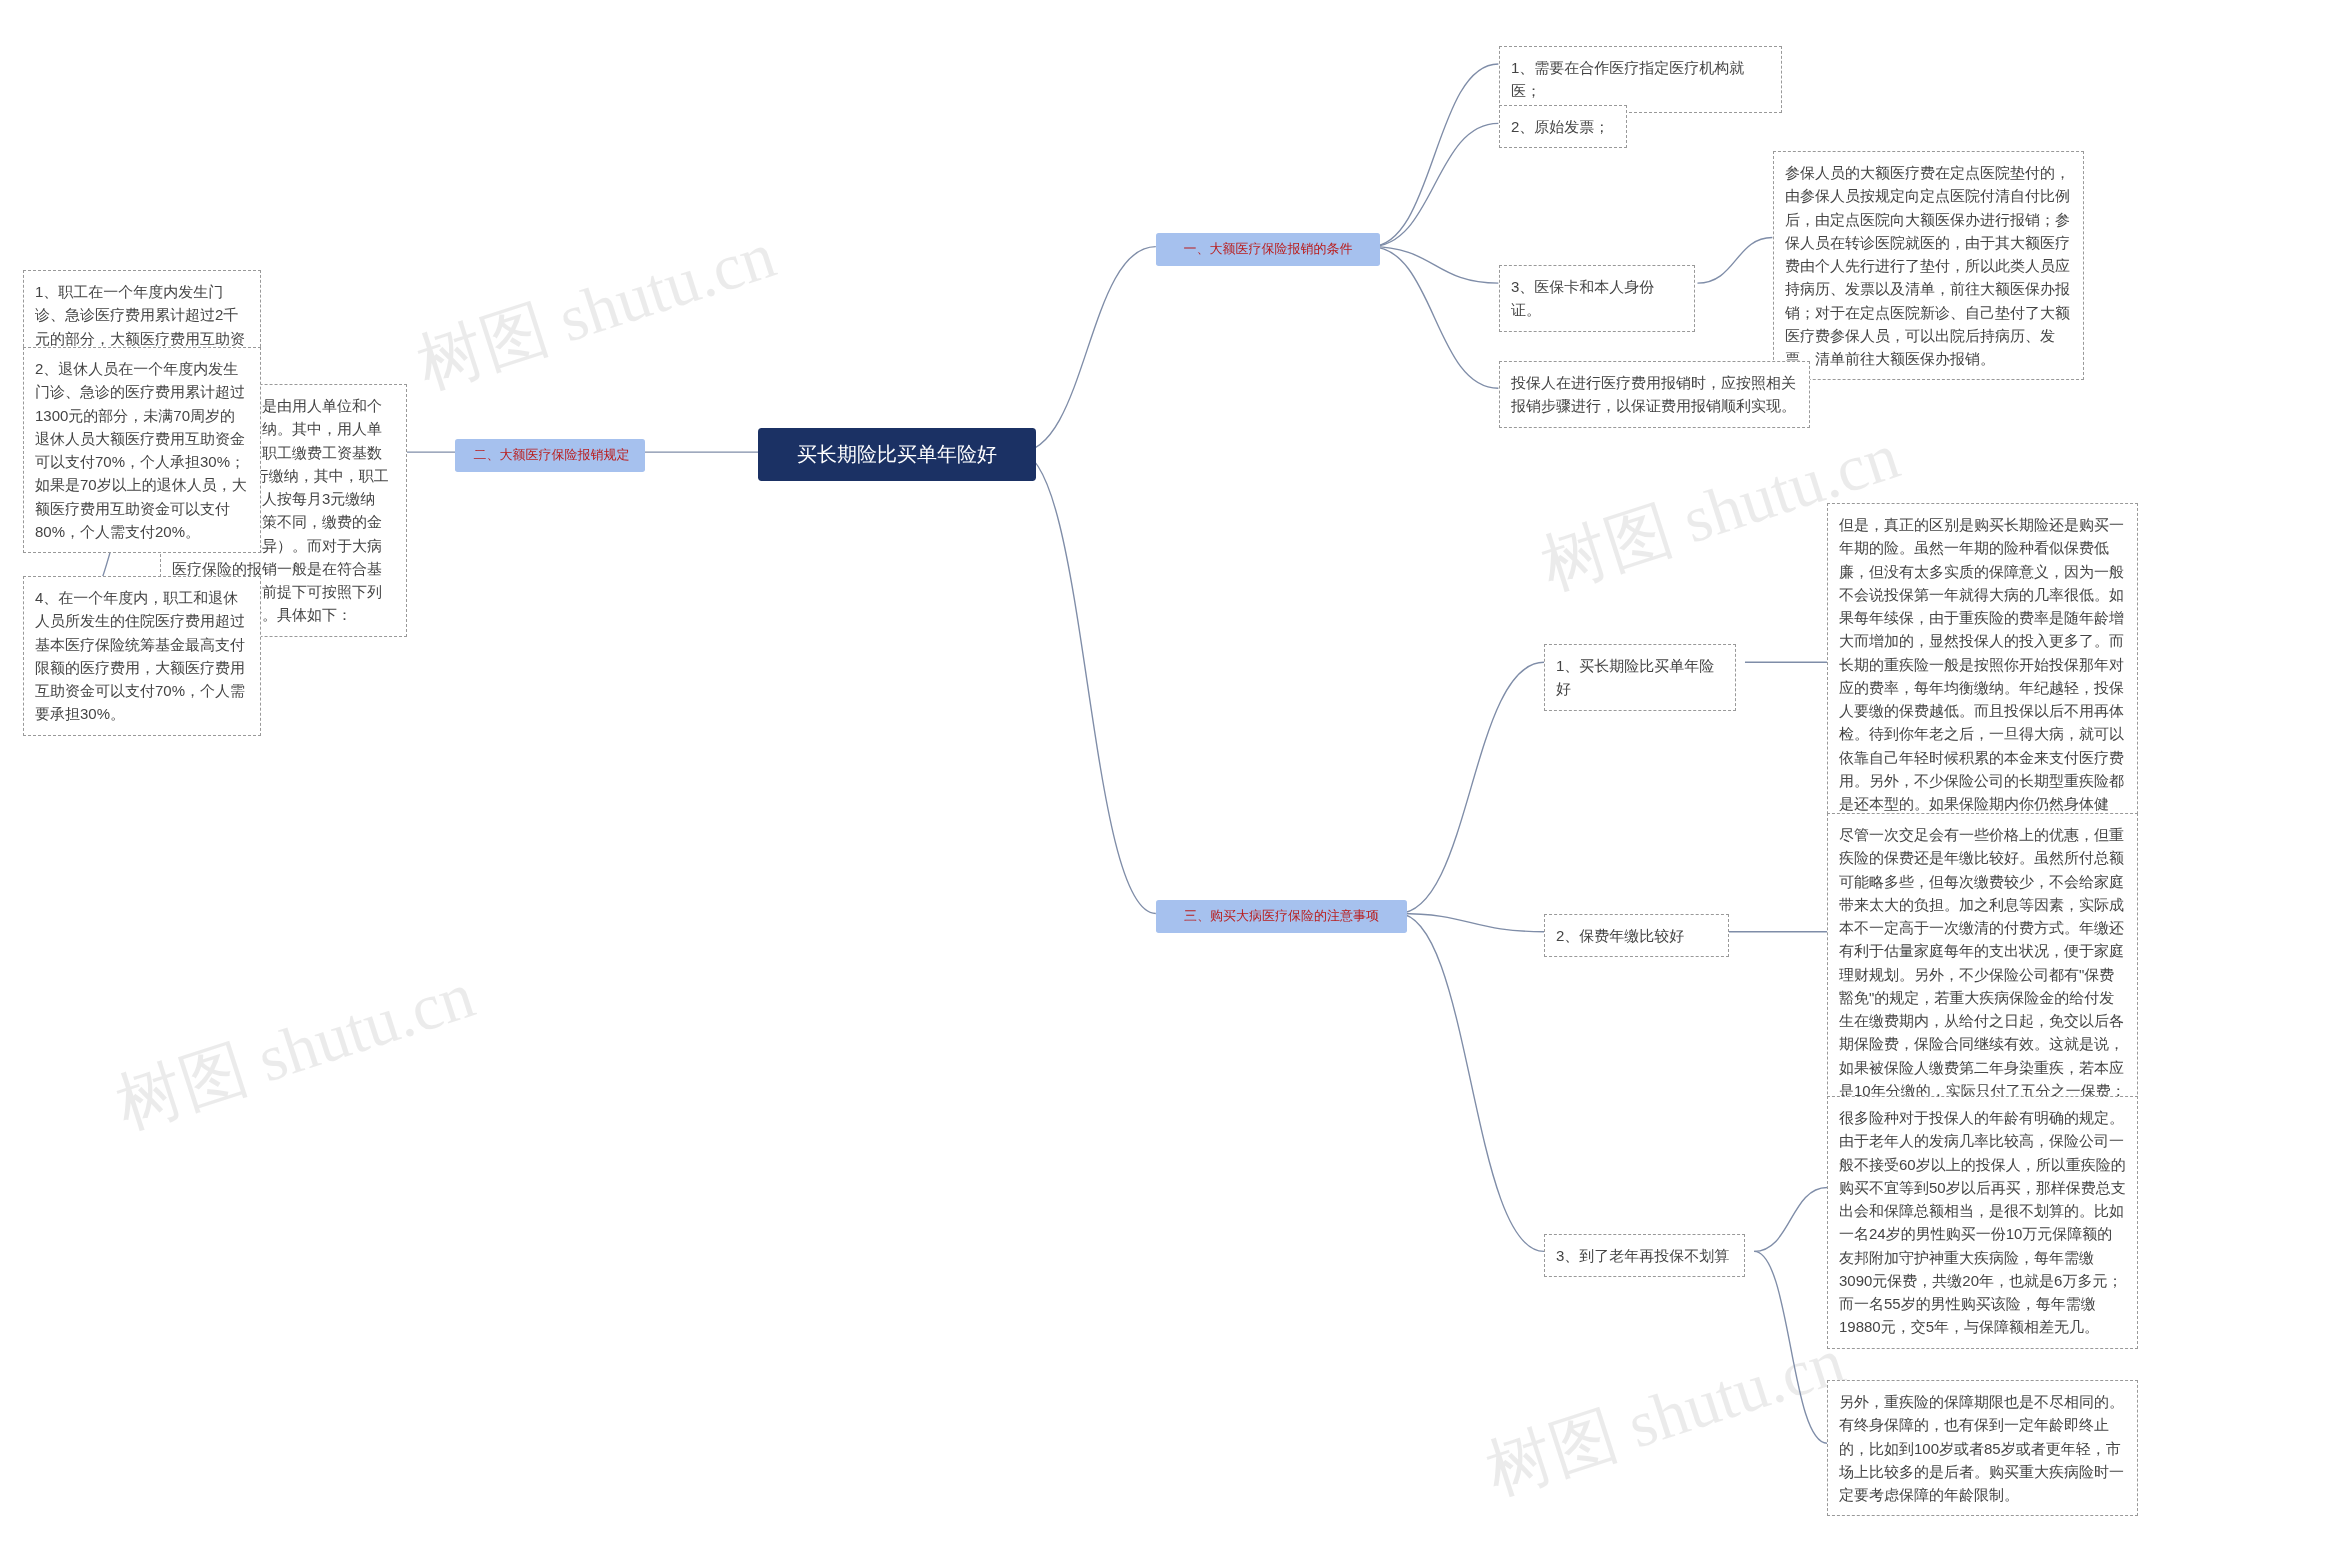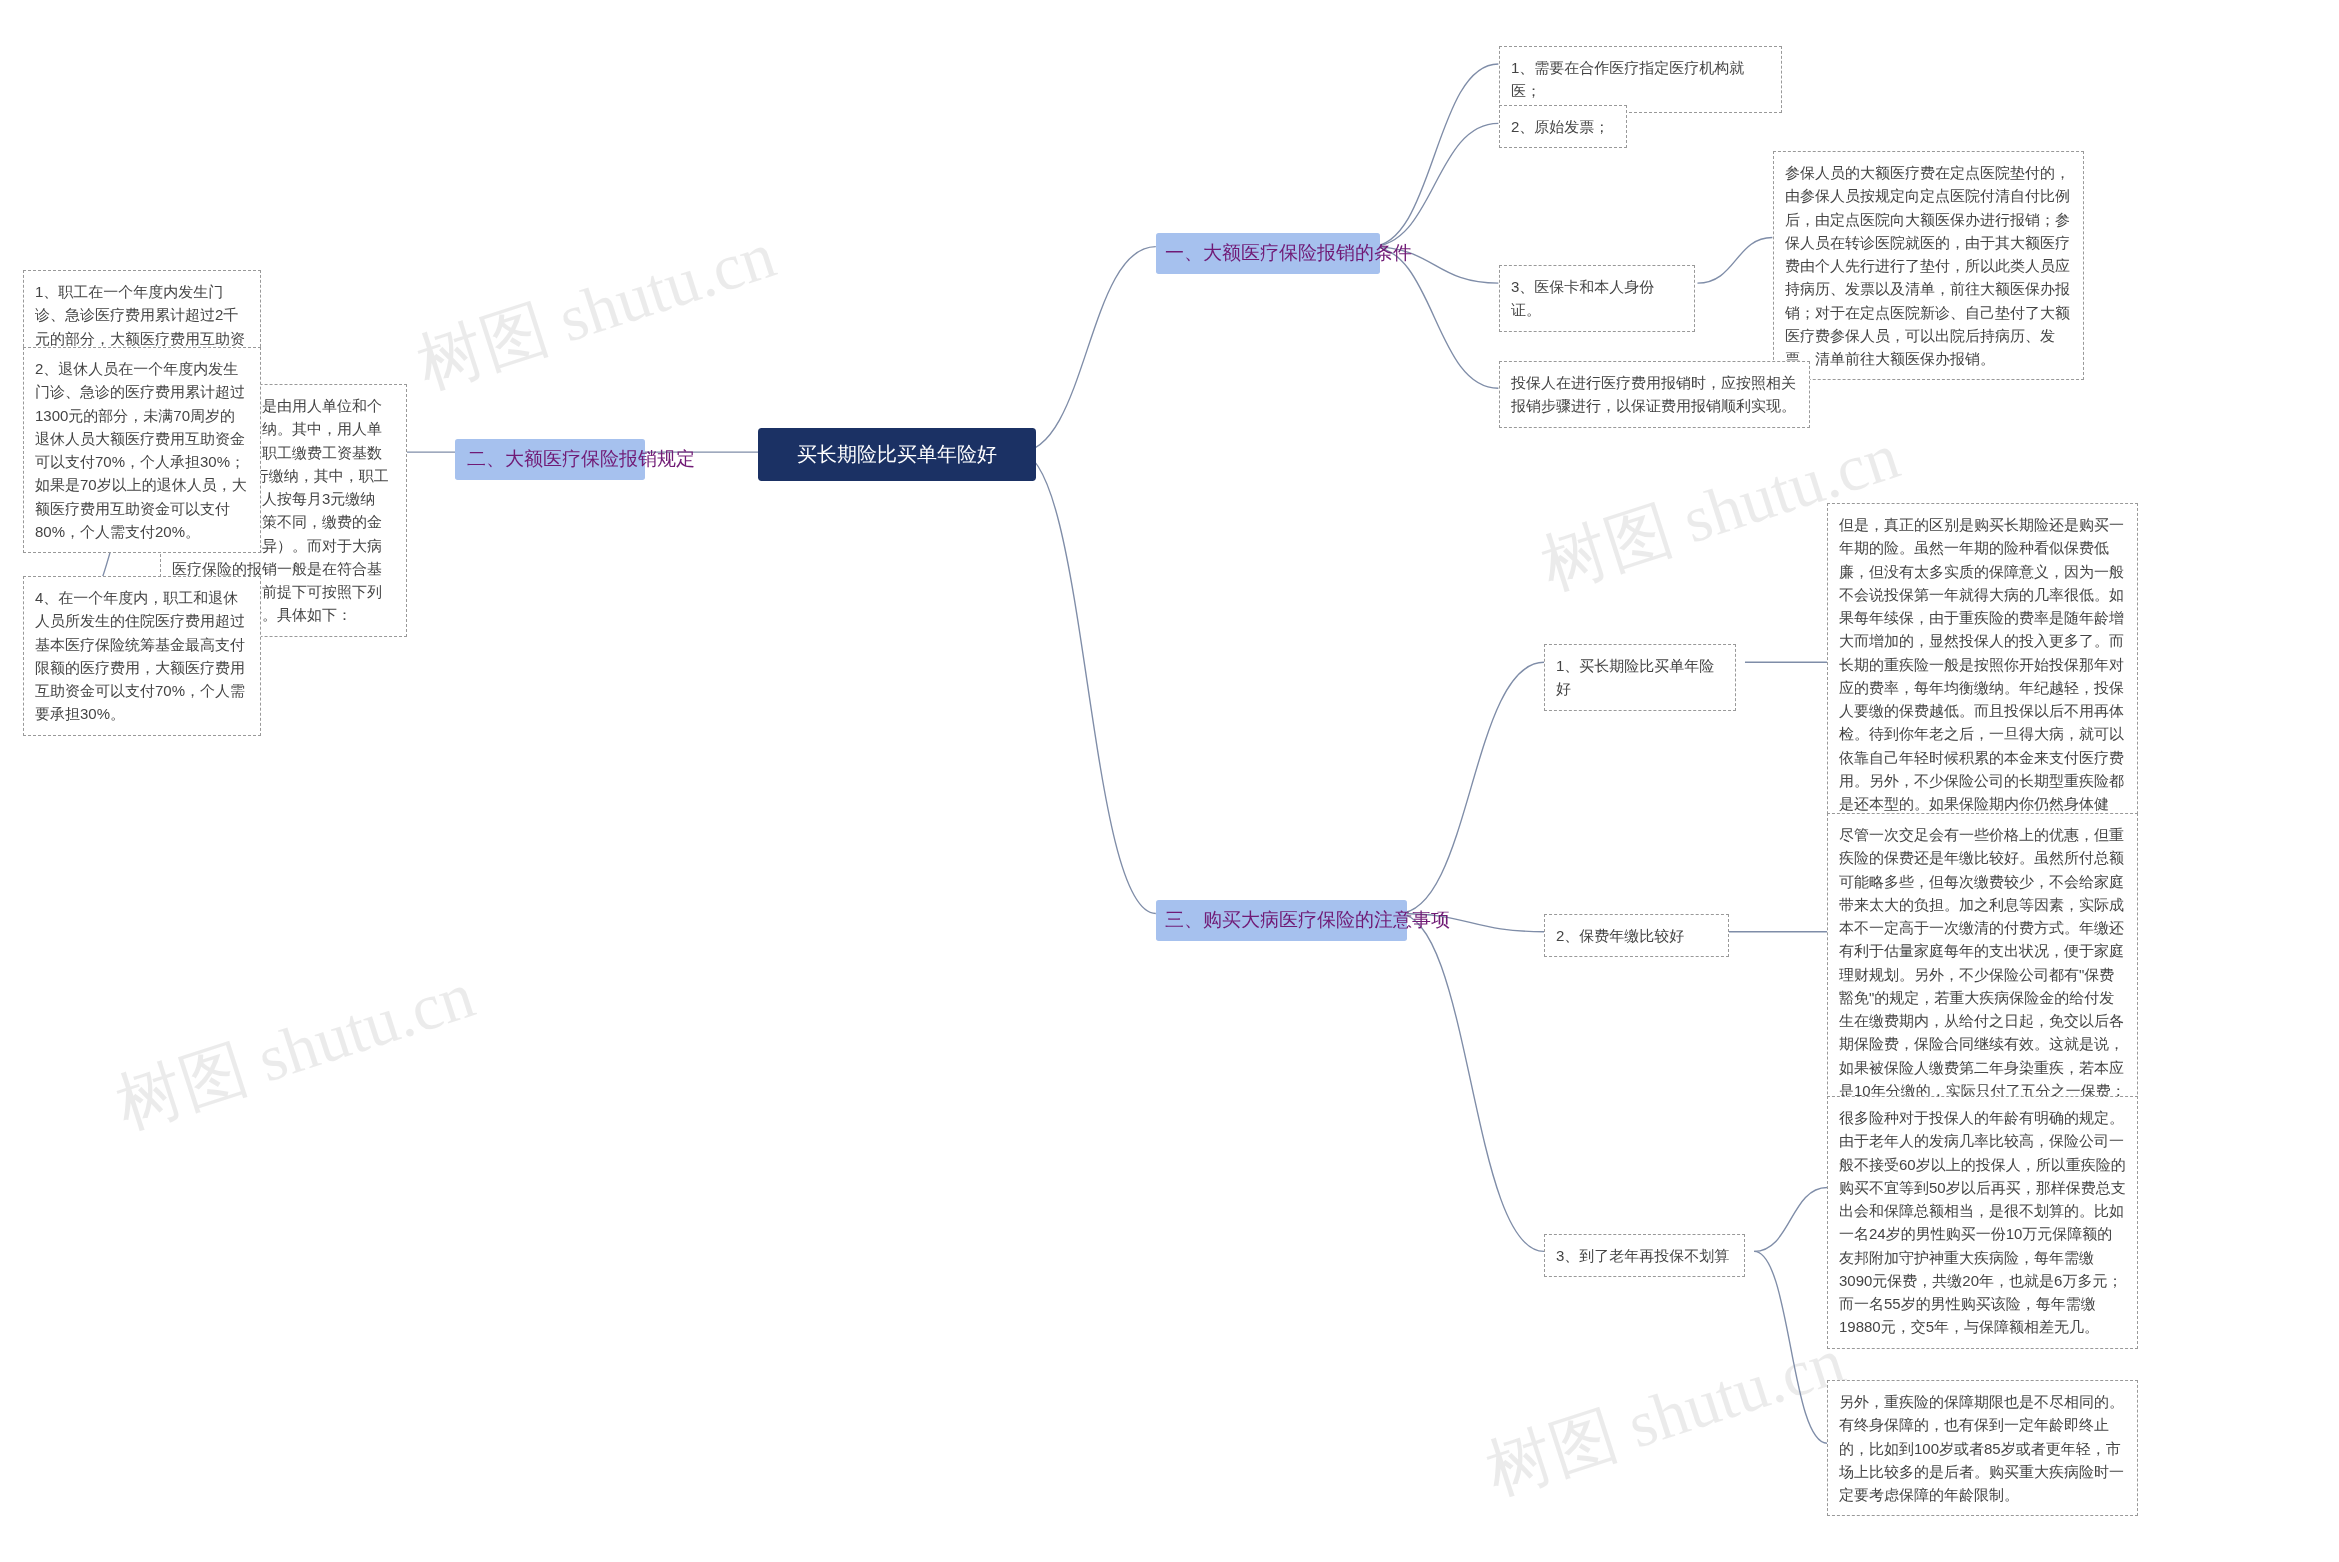--- a/index.html
+++ b/index.html
@@ -37,22 +37,22 @@
     background: #1b3164;
     color: #ffffff;
     font-size: 20px;
     text-align: center;
     border-radius: 3.7px;
   }
   .branch {
     position: absolute;
     padding: 7.3px 9.1px;
     background: #a6c1ee;
-    color: #701a75;
-    font-size: 19px;
+    color: #b91c1c;
+    font-size: 13px;
     border-radius: 2.7px;
     text-align: center;
     white-space: nowrap;
   }
   .leaf {
     position: absolute;
     padding: 9.1px 11px;
     font-size: 15px;
     color: #444;
     line-height: 1.55;

